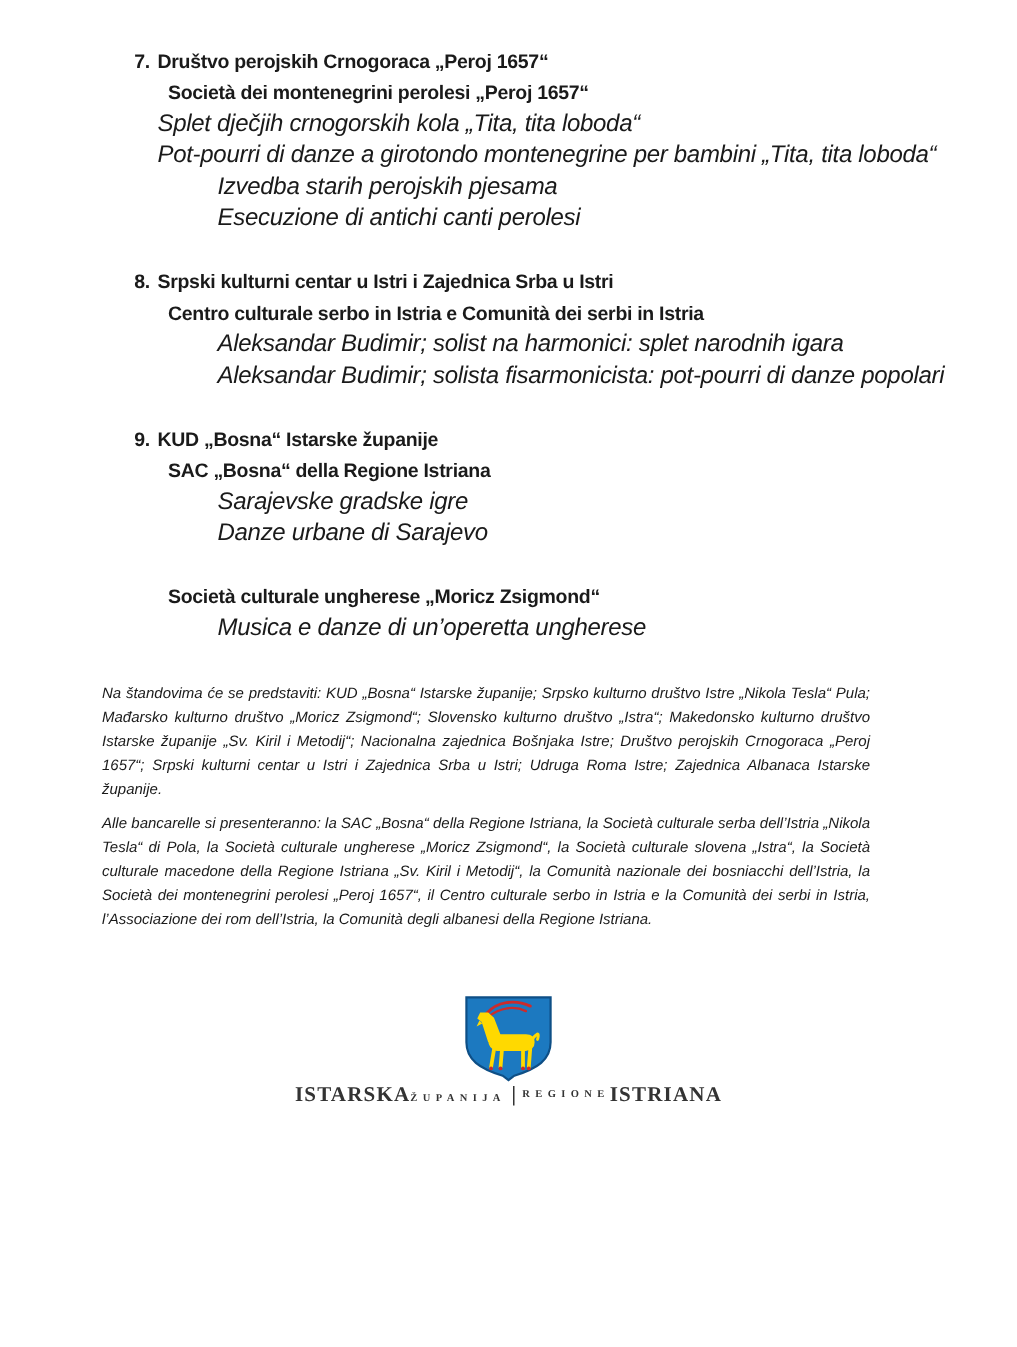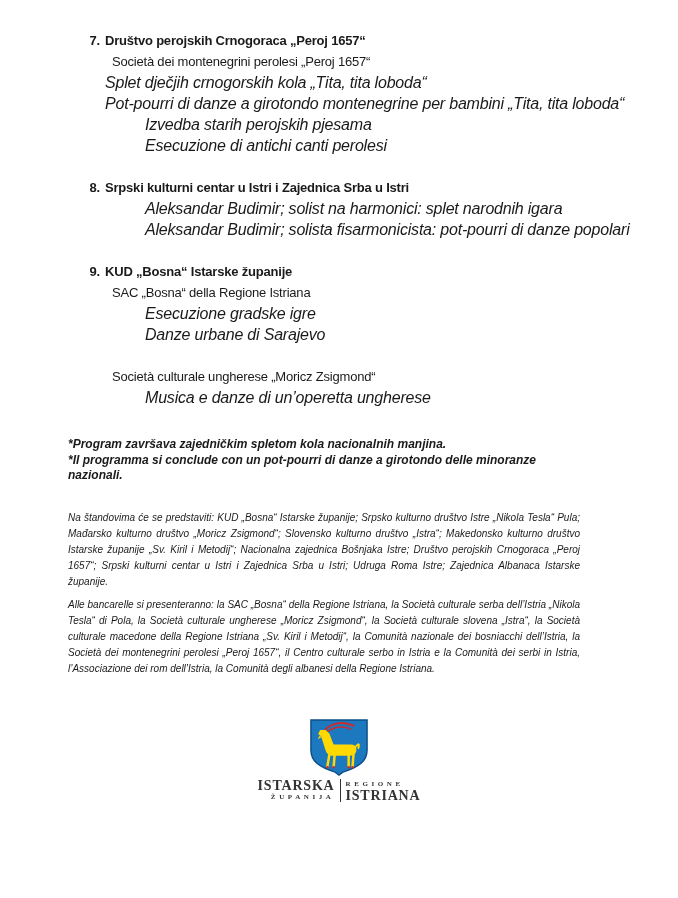--- a/index.html
+++ b/index.html
@@ -12,21 +12,21 @@
     position:relative;
   }
   .page{position:absolute;inset:0;}
 
   
   .program-list{margin:30px 0 0 82px;}
   .program-item{margin-bottom:21px;}
   .row{line-height:21px;}
   .title-row{display:flex;font-weight:bold;font-size:13px;letter-spacing:-0.2px;}
   .item-number{flex:0 0 auto;width:23px;padding-right:5px;box-sizing:border-box;text-align:right;}
-  .item-title-it{font-weight:normal;font-size:13px;letter-spacing:-0.2px;margin-left:30px;}
+  .item-title-it{font-weight:bold;font-size:13px;letter-spacing:-0.2px;margin-left:30px;}
   .perf{font-style:italic;font-size:16px;letter-spacing:-0.2px;}
   .perf.normal{margin-left:23px;}
   .perf.deep{margin-left:63px;}
 
   
   .footnote{
     margin:29px 0 0 68px;width:515px;
     font-size:12px;font-weight:bold;font-style:italic;
     line-height:15.5px;
   }
@@ -42,21 +42,21 @@
   .para.second{margin-top:7px;}
 
   
   .logo{margin-top:40px;display:flex;flex-direction:column;align-items:center;}
   .shield{width:64px;height:60px;display:block;}
   .logo-text{
     display:flex;align-items:stretch;margin-top:2px;
     color:var(--logo-text,#333333);
     font-family:"Liberation Serif",serif;
   }
-  .logo-col{display:flex;flex-direction:column;justify-content:flex-start;}
+  .logo-col{display:flex;flex-direction:row;justify-content:flex-start;}
   .logo-col.left{align-items:flex-end;text-align:right;padding-right:5px;}
   .logo-col.right{align-items:flex-start;text-align:left;padding-left:5px;}
   .logo-big{font-size:14px;font-weight:bold;letter-spacing:0.8px;line-height:13px;white-space:nowrap;}
   .logo-small{font-size:7px;font-weight:bold;letter-spacing:3.6px;line-height:10px;white-space:nowrap;}
   .logo-divider{width:1px;background:var(--logo-text,#333333);}
 </style>
 </head>
 <body>
 
 <div class="page">
@@ -73,45 +73,42 @@
       <div class="row perf normal">Pot-pourri di danze a girotondo montenegrine per bambini „Tita, tita loboda“</div>
       <div class="row perf deep">Izvedba starih perojskih pjesama</div>
       <div class="row perf deep">Esecuzione di antichi canti perolesi</div>
     </div>
 
     <div class="program-item">
       <div class="row title-row">
         <span class="item-number">8.</span>
         <span>Srpski kulturni centar u Istri i Zajednica Srba u Istri</span>
       </div>
+      <div class="row item-title-it">Centro culturale serbo in Istria e Comunità dei serbi in Istria</div>
       <div class="row perf deep">Aleksandar Budimir; solist na harmonici: splet narodnih igara</div>
       <div class="row perf deep">Aleksandar Budimir; solista fisarmonicista: pot-pourri di danze popolari</div>
     </div>
 
     <div class="program-item">
       <div class="row title-row">
         <span class="item-number">9.</span>
         <span>KUD „Bosna“ Istarske županije</span>
       </div>
       <div class="row item-title-it">SAC „Bosna“ della Regione Istriana</div>
-      <div class="row perf deep">Esecuzione gradske igre</div>
+      <div class="row perf deep">Sarajevske gradske igre</div>
       <div class="row perf deep">Danze urbane di Sarajevo</div>
     </div>
 
     <div class="program-item">
       <div class="row item-title-it">Società culturale ungherese „Moricz Zsigmond“</div>
       <div class="row perf deep">Musica e danze di un’operetta ungherese</div>
     </div>
 
   </div>
 
-  <div class="footnote">
-    <p>*Program završava zajedničkim spletom kola nacionalnih manjina.</p>
-    <p>*Il programma si conclude con un pot-pourri di danze a girotondo delle minoranze nazionali.</p>
-  </div>
 
   <p class="para first">Na štandovima će se predstaviti: KUD „Bosna“ Istarske županije; Srpsko kulturno društvo Istre „Nikola Tesla“ Pula; Mađarsko kulturno društvo „Moricz Zsigmond“; Slovensko kulturno društvo „Istra“; Makedonsko kulturno društvo Istarske županije „Sv. Kiril i Metodij“; Nacionalna zajednica Bošnjaka Istre; Društvo perojskih Crnogoraca „Peroj 1657“; Srpski kulturni centar u Istri i Zajednica Srba u Istri; Udruga Roma Istre; Zajednica Albanaca Istarske županije.</p>
   <p class="para second">Alle bancarelle si presenteranno: la SAC „Bosna“ della Regione Istriana, la Società culturale serba dell’Istria „Nikola Tesla“ di Pola, la Società culturale ungherese „Moricz Zsigmond“, la Società culturale slovena „Istra“, la Società culturale macedone della Regione Istriana „Sv. Kiril i Metodij“, la Comunità nazionale dei bosniacchi dell’Istria, la Società dei montenegrini perolesi „Peroj 1657“, il Centro culturale serbo in Istria e la Comunità dei serbi in Istria, l’Associazione dei rom dell’Istria, la Comunità degli albanesi della Regione Istriana.</p>
 
   <div class="logo">
     <svg class="shield" viewBox="0 0 64 62" xmlns="http://www.w3.org/2000/svg">
 
       <path d="M3,3 H61 V34 C61,46 52,52 36,57 L32,60 L28,57 C12,52 3,46 3,34 Z" style="fill:var(--shield-blue,#1c79c0);stroke:var(--shield-border,#0e4f86);stroke-width:1.5;"></path>
       <g>
 

